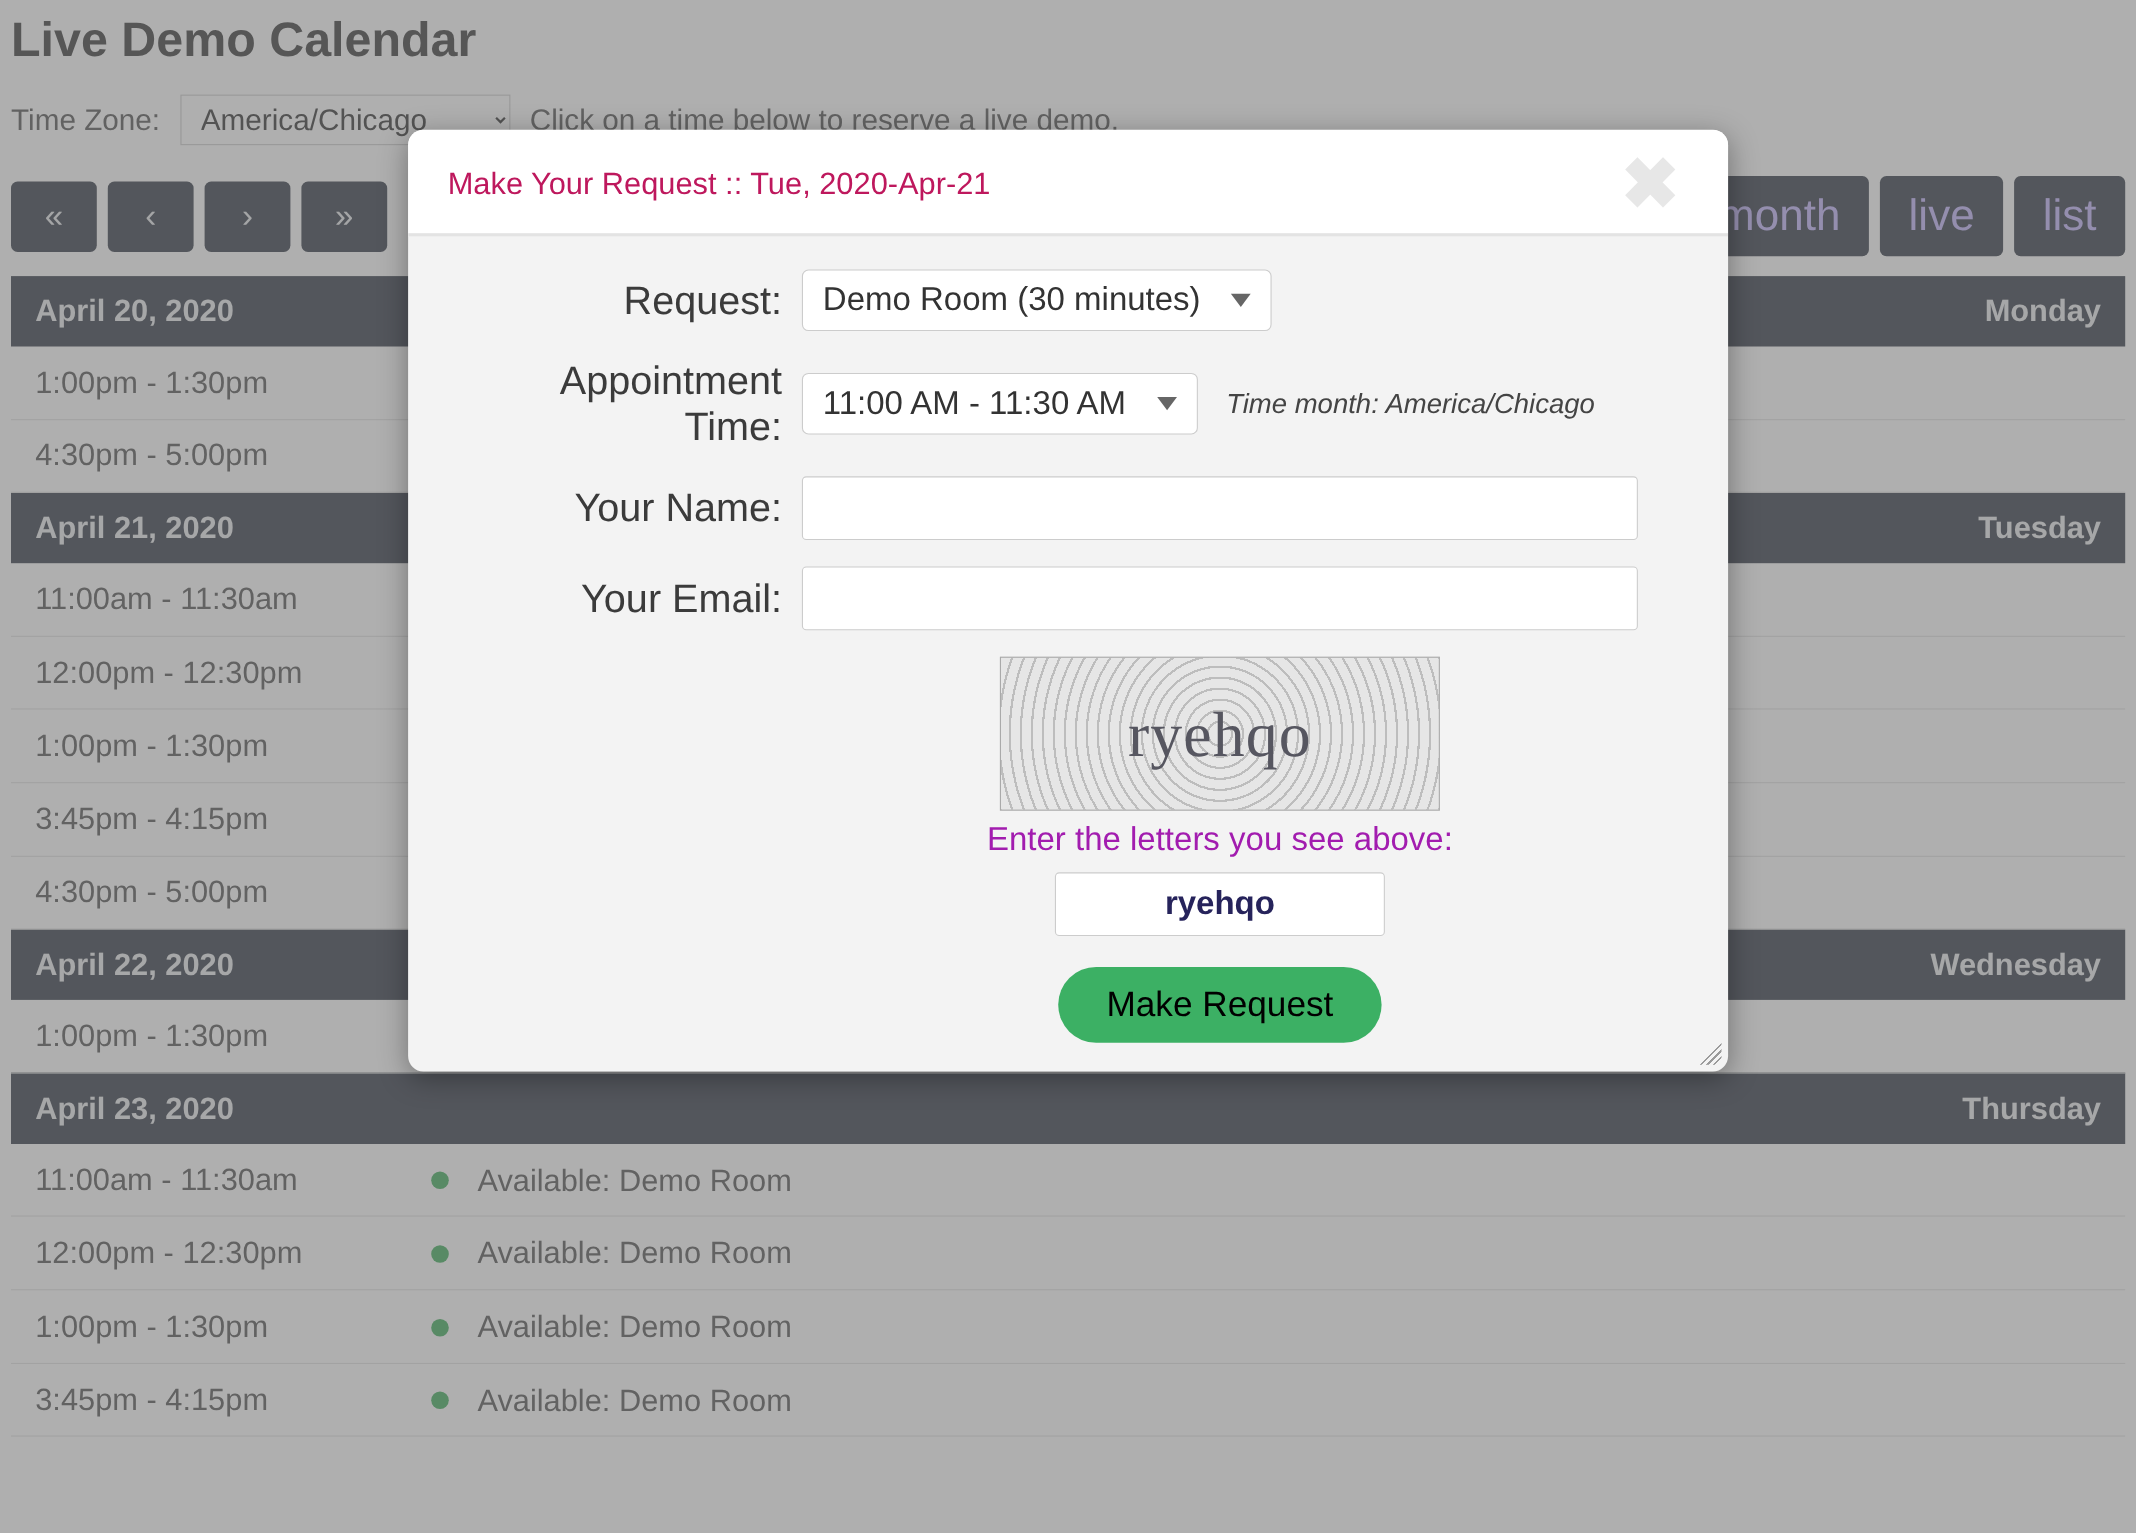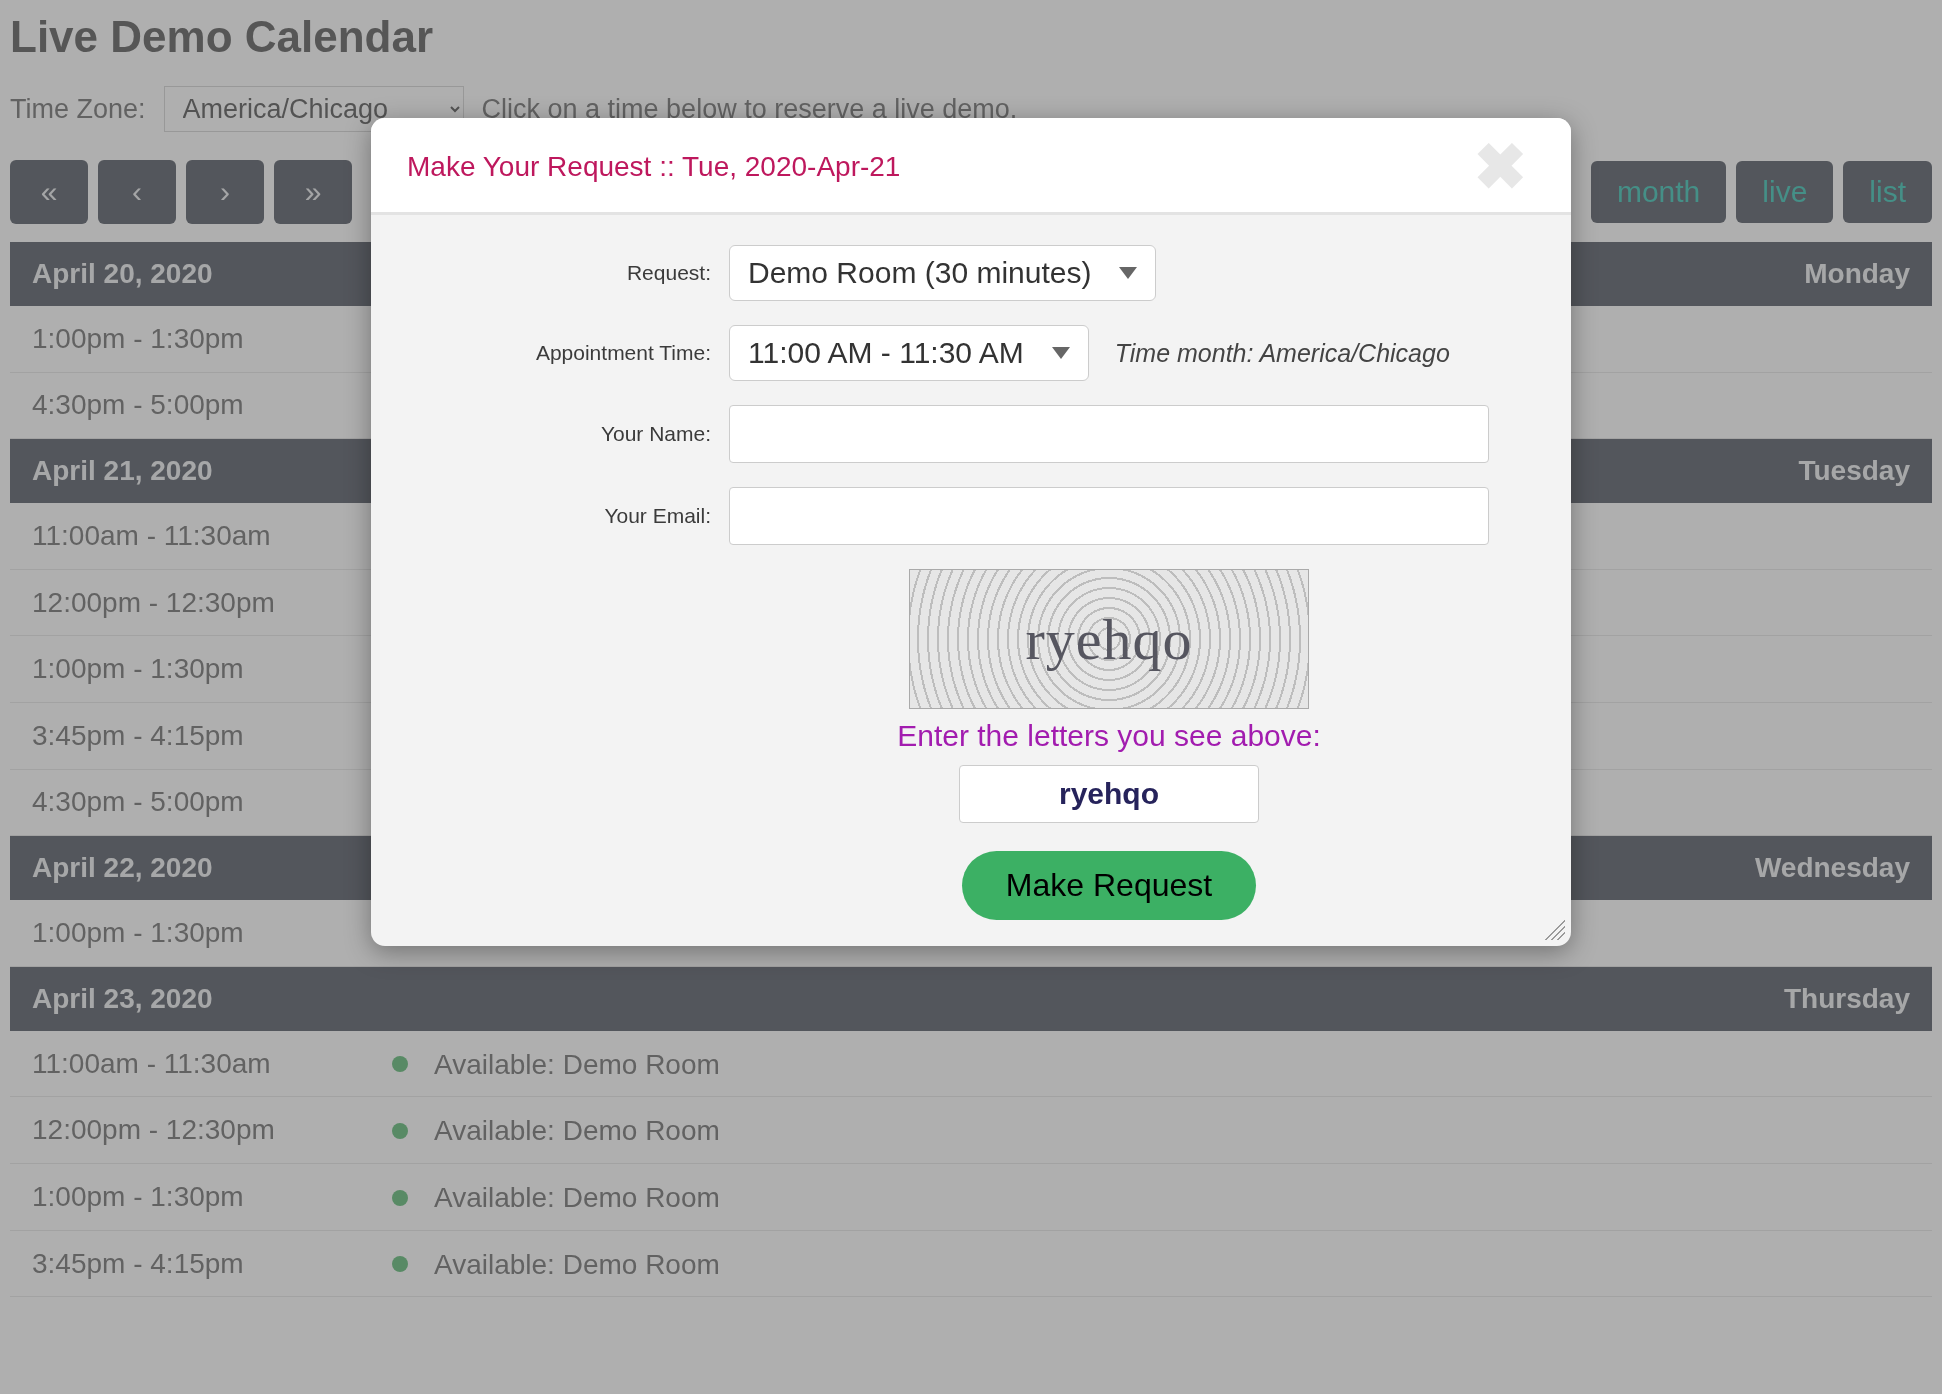--- a/index.html
+++ b/index.html
@@ -50,25 +50,25 @@
     height: 64px;
     font-size: 30px;
     display: flex;
     align-items: center;
     justify-content: center;
     cursor: pointer;
   }
   .nav-spacer { flex: 1; }
   .view-btn {
     background: #343b47;
-    color: #14b8a6;
+    color: #c4b5fd;
     border: none;
     border-radius: 6px;
     padding: 14px 26px;
-    font-size: 30px;
+    font-size: 40px;
     cursor: pointer;
   }
   table.cal {
     width: 100%;
     border-collapse: collapse;
     font-size: 28px;
   }
   tr.day-header td {
     background: #343b47;
     color: #ecedef;
@@ -138,21 +138,21 @@
   }
   .form-row {
     display: flex;
     align-items: center;
     margin-bottom: 24px;
     gap: 18px;
   }
   .form-label {
     width: 300px;
     text-align: right;
-    font-size: 21px;
+    font-size: 36px;
     color: #3b3b3b;
   }
   .kendo-select {
     display: inline-flex;
     align-items: center;
     background: #fff;
     border: 1px solid #ccc;
     border-radius: 6px;
     padding: 10px 18px;
     font-size: 30px;

